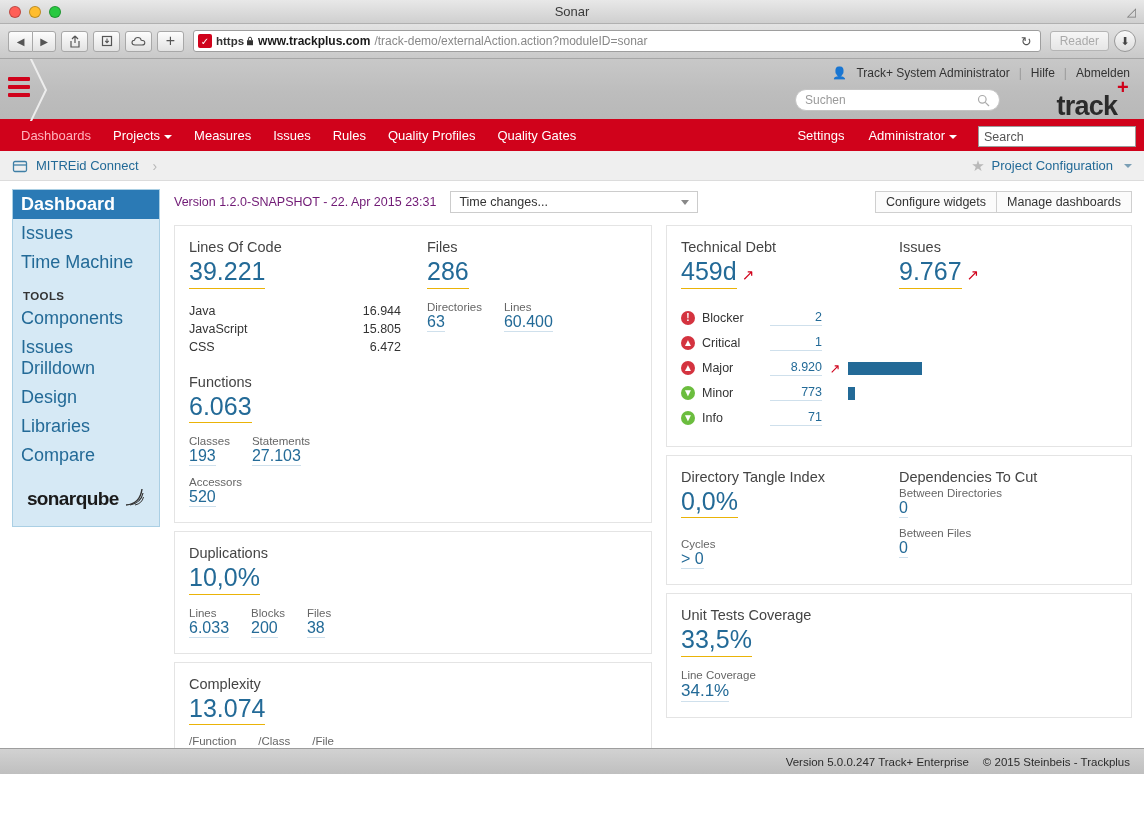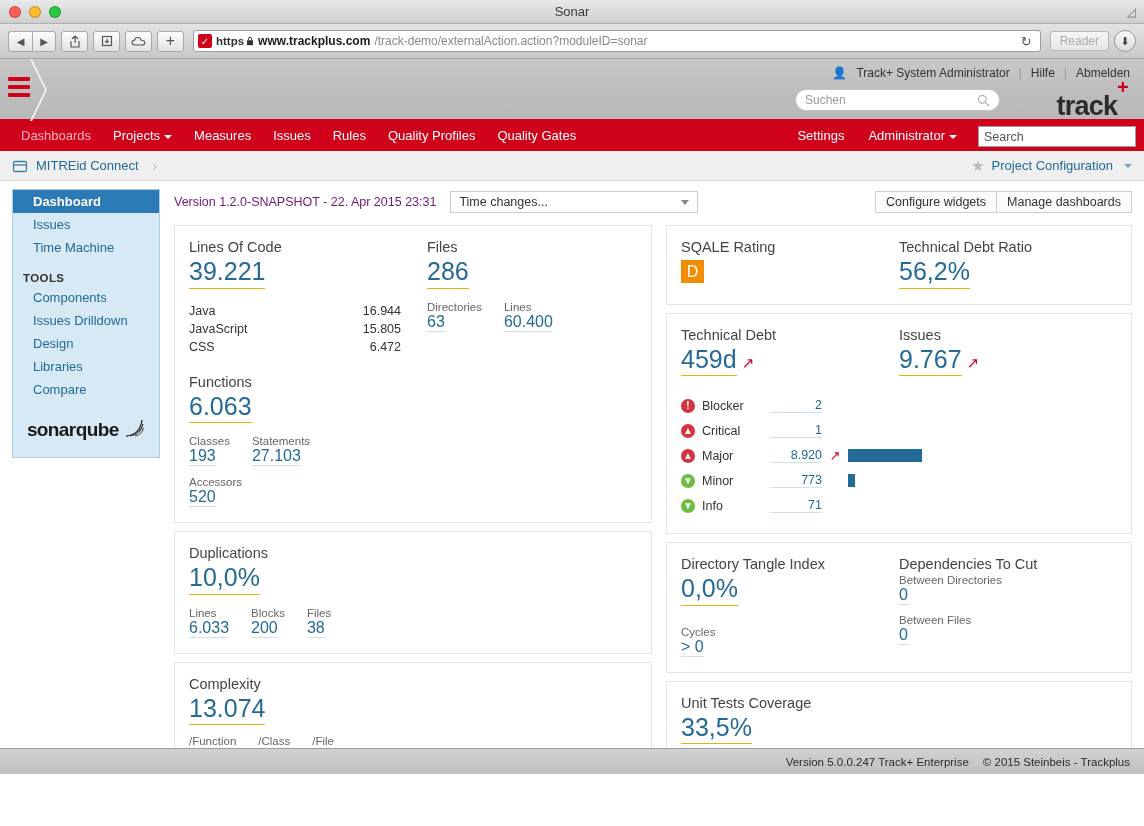--- a/index.html
+++ b/index.html
@@ -177,21 +177,21 @@
 
   
   .sq-body { display: flex; height: 626px; background: #fff; }
 
   .sq-side {
     width: 148px; margin: 8px 0 0 12px; align-self: flex-start;
     background: #d6e9f5; border: 1px solid #aacfe4;
     padding-bottom: 12px;
   }
   .side-item {
-    display: block; padding: 4px 20px; font-size: 13px;
+    display: block; padding: 4px 8px; font-size: 18px;
     color: #236a97; text-decoration: none;
   }
   .side-item.sel { background: #2b7ab5; color: #fff; font-weight: bold; }
   .side-head {
     padding: 13px 10px 2px; font-size: 11.5px; font-weight: bold;
     color: #333; letter-spacing: .4px;
   }
   .sq-logo-box { text-align: center; padding: 18px 0 4px; }
   .sq-logo-txt { font-size: 19px; font-weight: bold; color: #1a1a1a; letter-spacing: -.6px; }
 
@@ -557,32 +557,20 @@
               </div>
               <div class="sub-cell">
                 <div class="m-sub-label">/File</div>
               </div>
             </div>
           </div>
         </div>
 
         <div class="col">
 
-          <div class="widget">
-            <div class="w-row">
-              <div class="w-half">
-                <div class="m-title">SQALE Rating</div>
-                <span class="rating-badge">D</span>
-              </div>
-              <div class="w-half">
-                <div class="m-title">Technical Debt Ratio</div>
-                <a href="#" class="m-big" style="text-decoration:none">56,2%</a>
-              </div>
-            </div>
-          </div>
 
           <div class="widget">
             <div class="w-row">
               <div class="w-half">
                 <div class="m-title">Technical Debt</div>
                 <a href="#" class="m-big" style="text-decoration:none">459d</a><span class="arrow-up">↗</span>
               </div>
               <div class="w-half">
                 <div class="m-title">Issues</div>
                 <a href="#" class="m-big" style="text-decoration:none">9.767</a><span class="arrow-up">↗</span>

